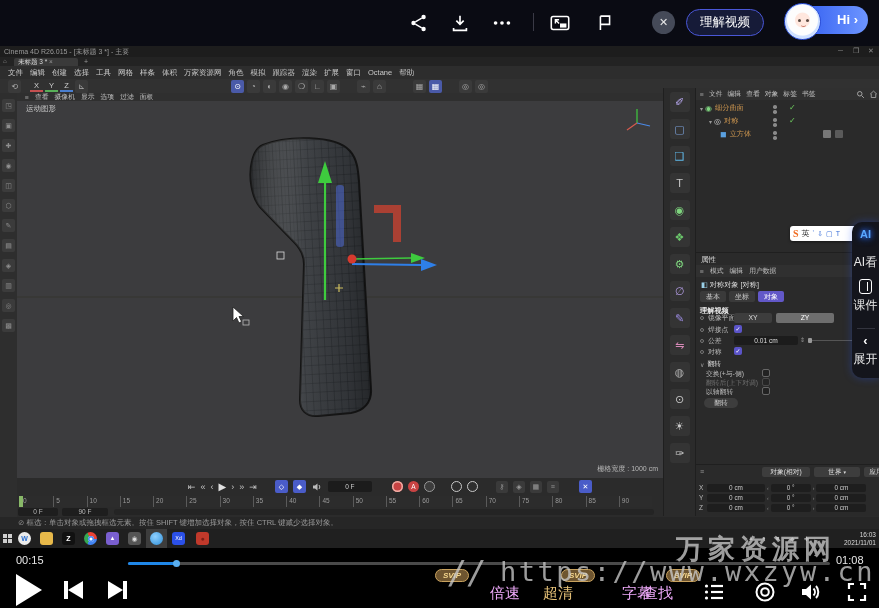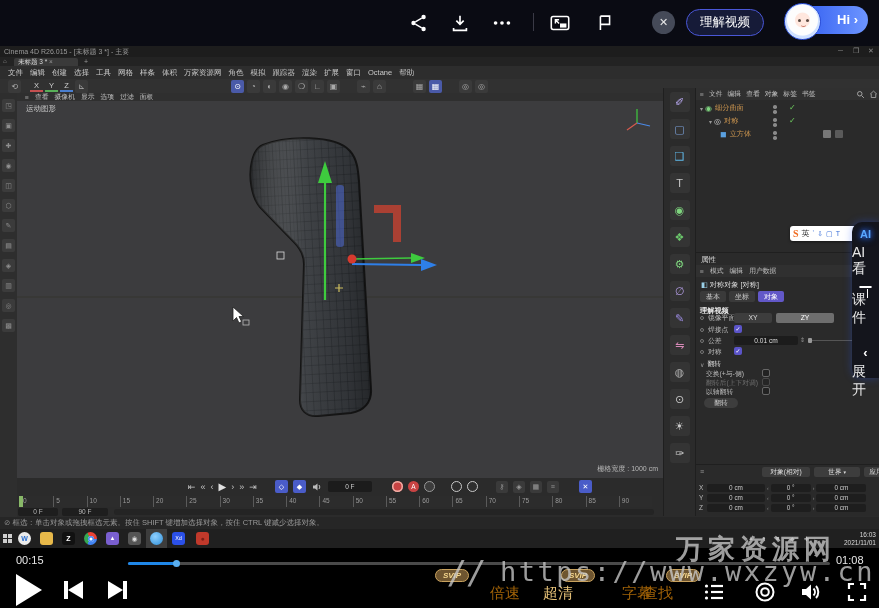--- a/index.html
+++ b/index.html
@@ -52,21 +52,21 @@
 .rc3{background:#3c3c3c;border:1.5px solid #999}
 .rc4{background:#2e2e2e;border:1.5px solid #c8c8c8}
 .miscico{width:12px;height:12px;background:#3a3a3a;border-radius:2px;color:#999;font-size:7px;text-align:center;line-height:12px;cursor:pointer}
 .bluex{width:13px;height:13px;background:#4a5cc8;border-radius:2px;color:#fff;font-size:7px;text-align:center;line-height:13px;cursor:pointer}
 .ruler{position:absolute;left:20px;top:450px;width:632px;height:11px;background:#2c2c2c;display:flex;cursor:pointer}
 .tick{flex:1;border-left:1px solid #5a5a5a;color:#9a9a9a;font-size:6.5px;padding:1px 0 0 2px}
 .rulermark{position:absolute;left:19px;top:450px;width:4px;height:11px;background:#88b868}
 .framesrow{position:absolute;left:0;top:462px;width:663px;height:9px}
 .ffield{position:absolute;top:0;height:8px;background:#1e1e1e;border-radius:2px;color:#b8b8b8;font-size:6.5px;text-align:center;line-height:8px}
 .groove{position:absolute;left:114px;top:1px;width:540px;height:6px;background:#242424;border-radius:3px}
-.statusbar{position:absolute;left:0;top:471px;width:879px;height:12px;background:#262626;color:#9a9a9a;font-size:7.5px;line-height:12px;padding-left:4px}
+.statusbar{position:absolute;left:0;top:471px;width:879px;height:12px;background:#262626;color:#9a9a9a;font-size:7.5px;line-height:12px;padding-left:18px}
 
 
 .palette{position:absolute;left:663px;top:42px;width:32px;height:428px;background:#2b2b2b;border-left:1px solid #1f1f1f}
 .palico{width:20px;height:20px;margin:4px auto 7px;background:#343434;border-radius:3px;font-size:11px;text-align:center;line-height:20px;cursor:pointer}
 .om{position:absolute;left:695px;top:42px;width:184px;height:164px;background:#2a2a2a;border-left:1px solid #1f1f1f}
 .om-menu{position:absolute;left:0;top:0;width:184px;height:12px;background:#303030;display:flex;align-items:center;gap:5px;padding-left:4px}
 .om-menu span{font-size:6.8px;color:#c0c0c0;cursor:pointer}
 .omrow{position:absolute;height:12px;display:flex;align-items:center;font-size:7.2px;color:#d09850;cursor:pointer}
 .om-exp{color:#999;font-size:6px;margin-right:2px}
 .om-dots{position:absolute;width:4px}
@@ -94,21 +94,21 @@
 .crow{position:absolute;left:0;height:9px;display:flex;align-items:center;font-size:6.5px;color:#bbb}
 .cfield{background:#1e1e1e;border-radius:2px;height:8px;color:#ccc;font-size:6.4px;text-align:center;line-height:8px}
 
 
 .sogou{position:absolute;left:790px;top:226px;width:72px;height:15px;background:#fff;border-radius:3px;box-shadow:0 1px 3px rgba(0,0,0,.5);display:flex;align-items:center;gap:3px;padding:0 3px;z-index:5}
 .sg-s{color:#f06a1e;font-weight:bold;font-size:10px;font-family:"Liberation Serif",serif}
 .sg-l{color:#333;font-size:8px}
 .sg-i{color:#3a6fd8;font-size:7px}
 .aiwidget{position:absolute;right:0;top:222px;width:27px;height:156px;background:#14151c;border-radius:10px 0 0 10px;z-index:6;display:flex;flex-direction:column;align-items:center;padding-top:6px;box-shadow:0 0 8px rgba(40,90,255,.35)}
 .ailogo{color:#5aa8ff;font-size:11px;font-weight:bold;text-shadow:0 0 5px #2b6bff,0 0 9px #2b6bff;cursor:pointer}
-.ailabel{color:#e8e8e8;font-size:14px;margin:4px 0 8px}
+.ailabel{color:#e8e8e8;font-size:12px;margin:14px 0 8px}
 .bookico{width:13px;height:15px;border:1.5px solid #fff;border-radius:3px;position:relative;cursor:pointer}
 .bookico::after{content:"";position:absolute;left:2px;top:2px;width:5px;height:9px;border-right:1.5px solid #fff}
 .aidiv{width:18px;height:1px;background:#33343e;margin:6px 0}
 .chev{color:#fff;font-size:13px;font-weight:bold;line-height:12px;cursor:pointer}
 
 
 #taskbar{left:0;top:529px;width:879px;height:19px;background:#202020;z-index:4}
 .winlogo{position:absolute;left:3px;top:5px;width:9px;height:9px;background:linear-gradient(#cfcfcf,#cfcfcf) 0 0/4px 4px no-repeat,linear-gradient(#cfcfcf,#cfcfcf) 5px 0/4px 4px no-repeat,linear-gradient(#cfcfcf,#cfcfcf) 0 5px/4px 4px no-repeat,linear-gradient(#cfcfcf,#cfcfcf) 5px 5px/4px 4px no-repeat;cursor:pointer}
 .tapp{position:absolute;top:3px;width:13px;height:13px;border-radius:3px;font-size:7px;text-align:center;line-height:13px;cursor:pointer}
 .tcell{position:absolute;top:0;width:21px;height:19px;background:#3d3d3d}
@@ -122,21 +122,21 @@
 #bottombar{left:0;top:548px;width:879px;height:60px;background:#000;z-index:10}
 .ptime{position:absolute;top:6px;font-size:11px;color:#e8e8e8}
 .pbar{position:absolute;left:128px;top:14px;width:702px;height:3px;background:#4a4a4a;border-radius:2px;cursor:pointer}
 .pplayed{height:3px;background:#1f87e8;border-radius:2px;position:relative}
 .pplayed::after{content:"";position:absolute;right:-3px;top:-2px;width:7px;height:7px;border-radius:50%;background:#59aef0}
 .playbtn{position:absolute;left:16px;top:26px;width:0;height:0;border-left:26px solid #fff;border-top:16px solid transparent;border-bottom:16px solid transparent;cursor:pointer}
 .skip{position:absolute;top:33px;display:flex;align-items:center;cursor:pointer}
 .skip .bar{width:3.5px;height:18px;background:#fff}
 .tri-l{width:0;height:0;border-right:15px solid #fff;border-top:9px solid transparent;border-bottom:9px solid transparent}
 .tri-r{width:0;height:0;border-left:15px solid #fff;border-top:9px solid transparent;border-bottom:9px solid transparent}
-.ctl{position:absolute;top:36px;font-size:15px;color:#a16207;cursor:pointer}
+.ctl{position:absolute;top:36px;font-size:15px;color:#f0abfc;cursor:pointer}
 .gold{color:#e7c278}
 .svip{position:absolute;width:34px;height:13px;border-radius:7px;background:#6e5530;border:1px solid #c9a25e;color:#f5d78e;font-size:8px;font-weight:bold;font-style:italic;text-align:center;line-height:12px;z-index:11}
 .cico{position:absolute;top:32px;width:24px;height:24px;cursor:pointer}
 
 
 .wm{position:absolute;z-index:20;color:rgba(200,200,200,.78);pointer-events:none}
 .wm1{left:676px;top:531px;font-size:27px;font-weight:bold;letter-spacing:5px}
 .wm2{left:500px;top:556px;font-size:27px;letter-spacing:2.5px;font-family:"DejaVu Sans Mono","Liberation Mono",monospace}
 .wm3{left:448px;top:553px;font-size:32px;font-style:italic;font-family:"DejaVu Sans Mono","Liberation Mono",monospace}
 </style>

